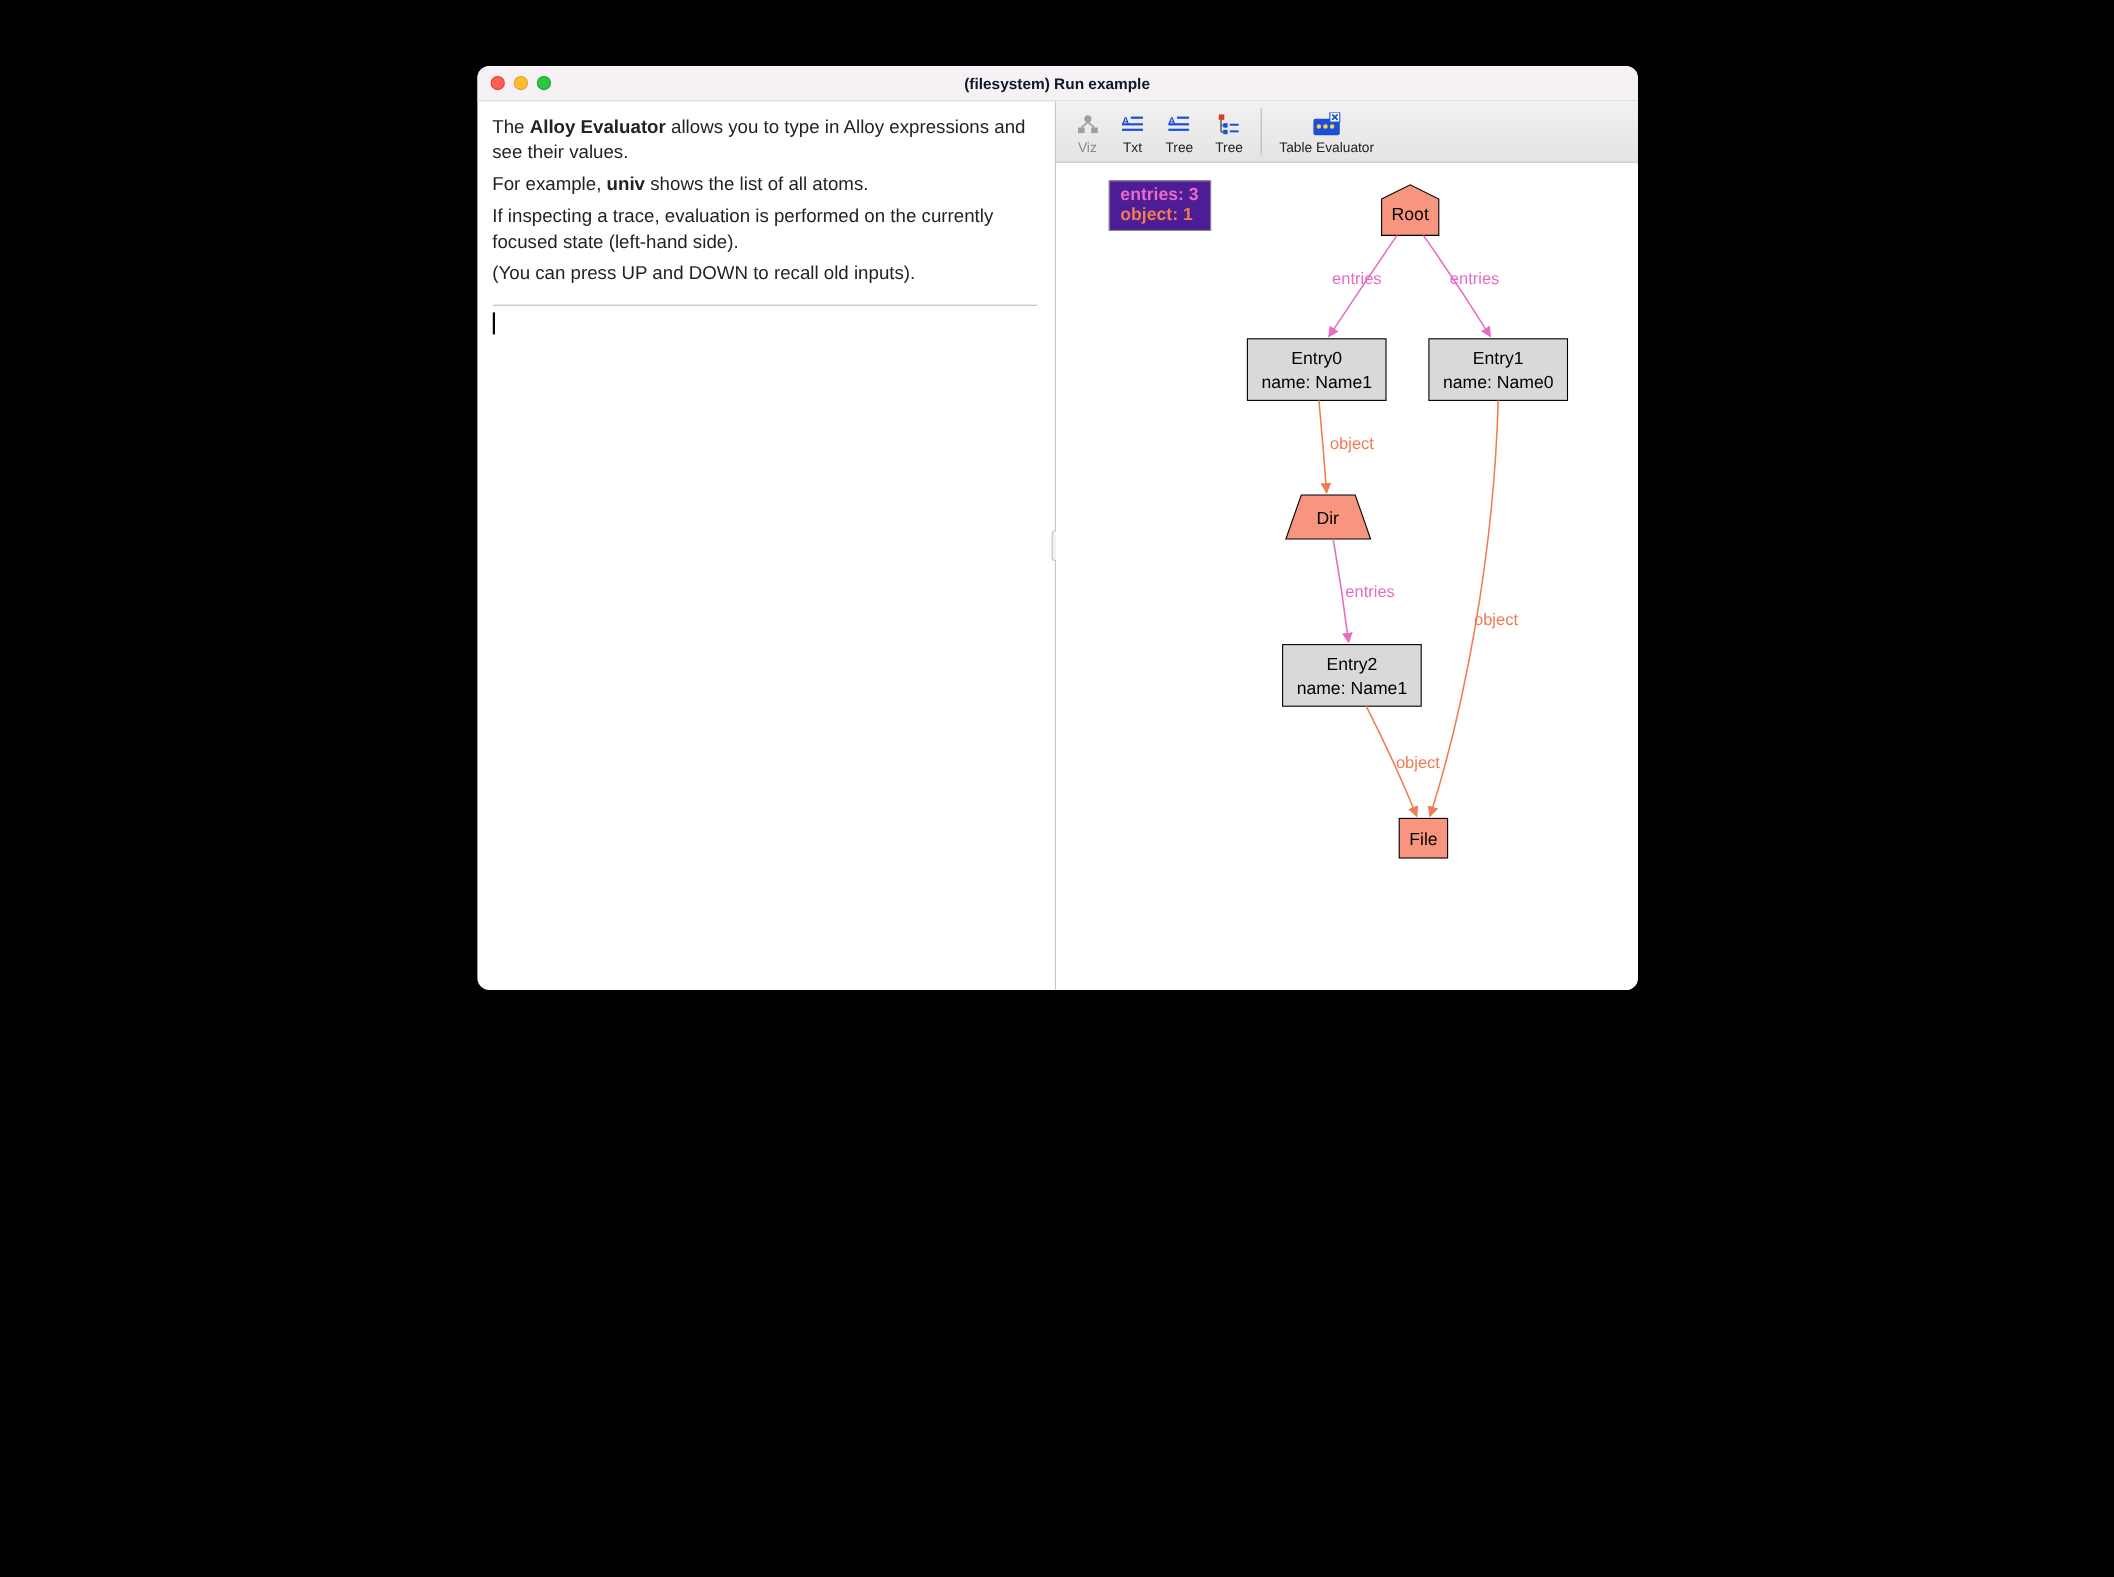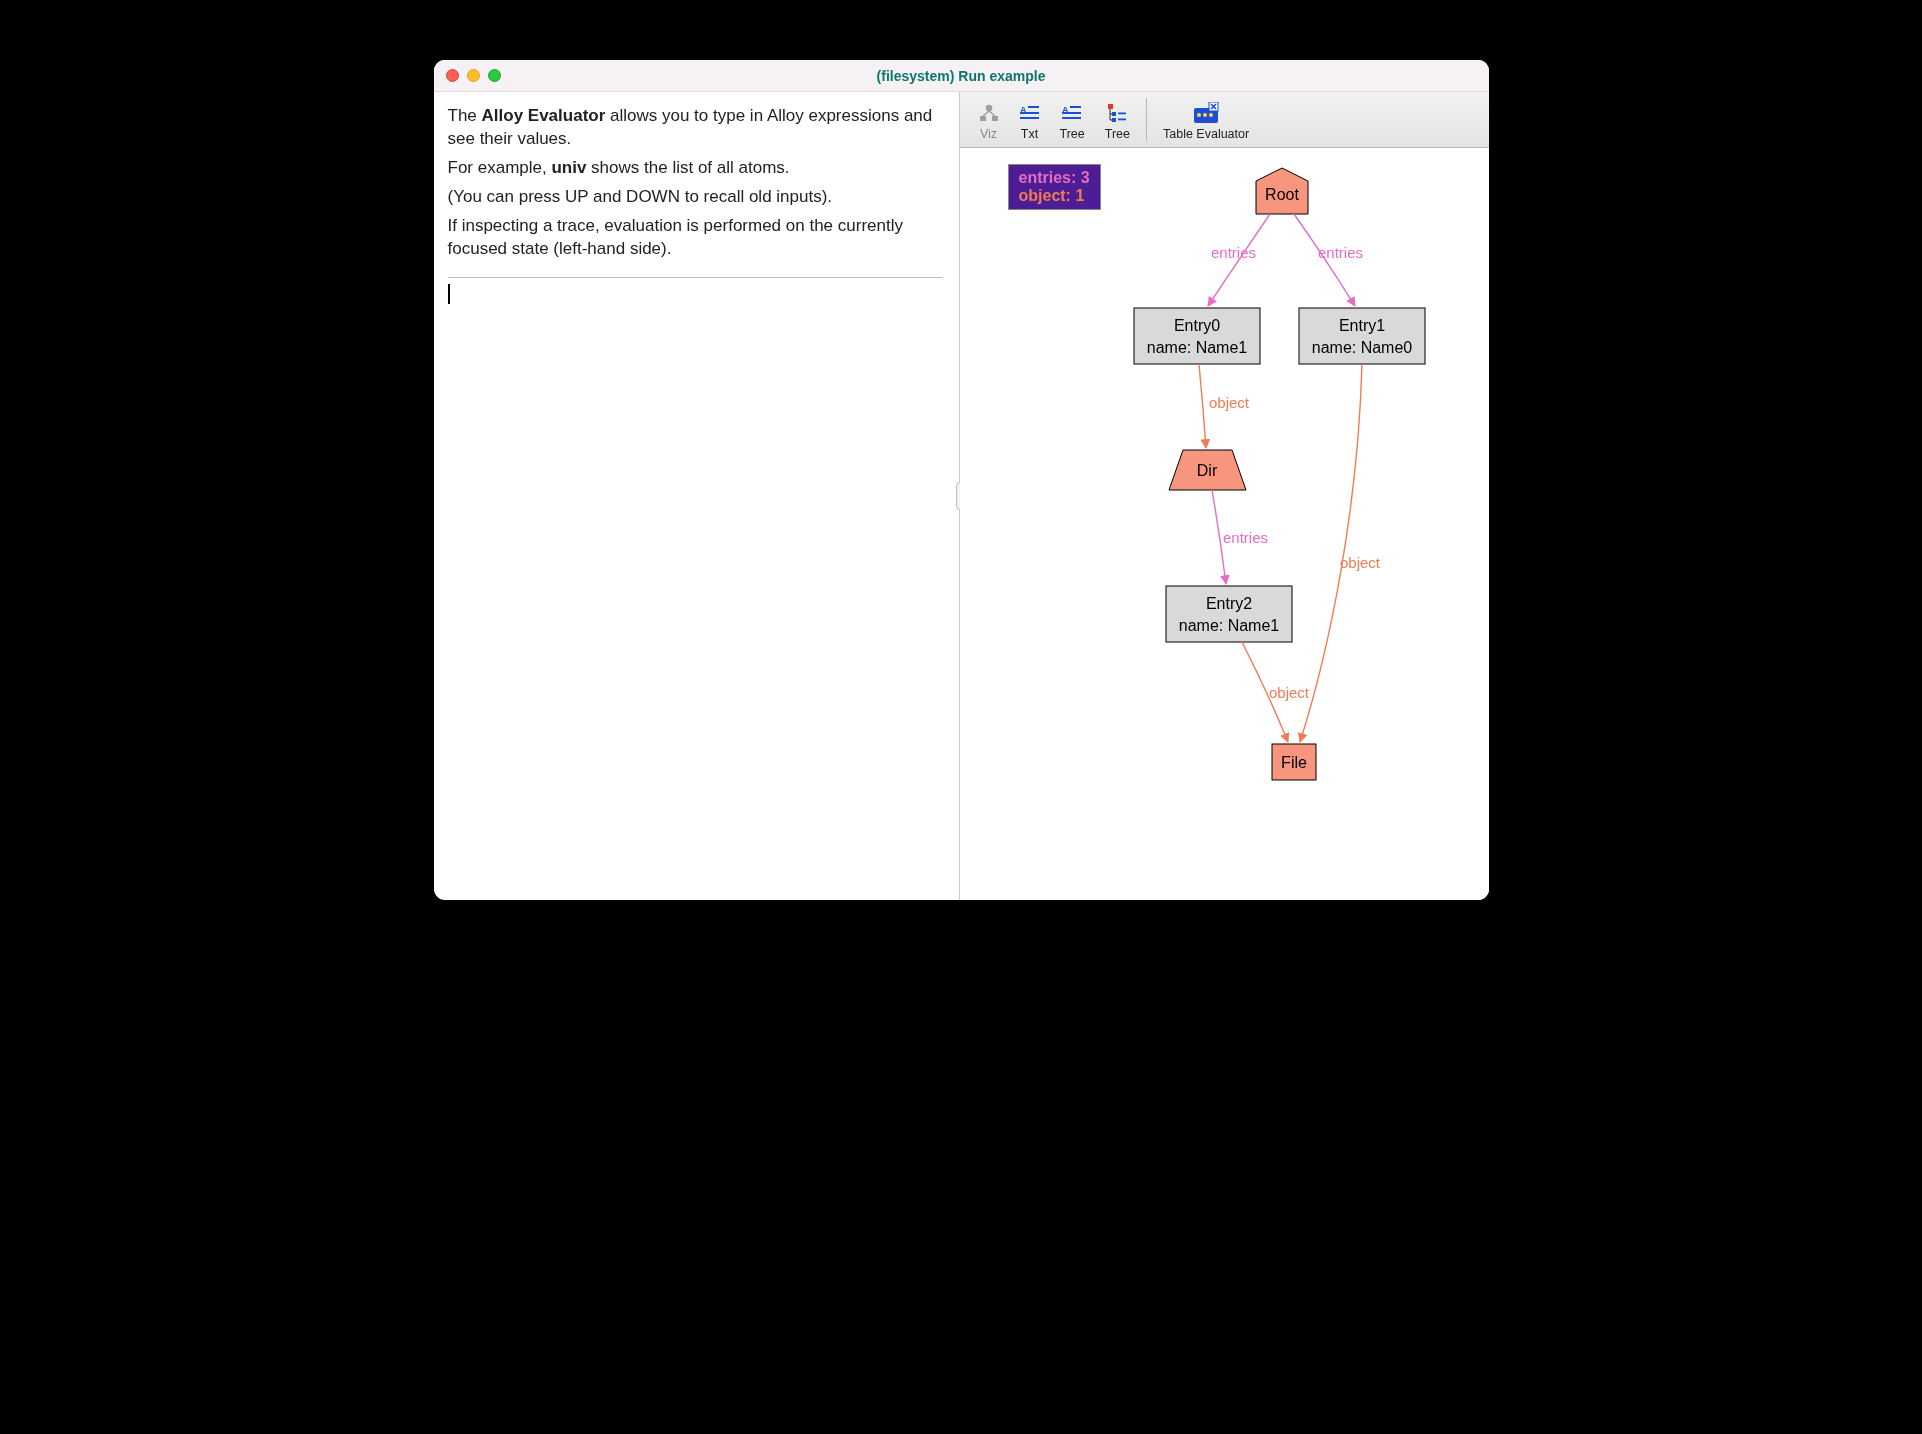--- a/index.html
+++ b/index.html
@@ -50,21 +50,21 @@
     padding-left:12px;
   }
   .tl{
     width:13px;height:13px;border-radius:50%;
   }
   .tl.red{background:#ff5f57;border:.5px solid #e03e35;}
   .tl.yellow{background:#febc2e;border:.5px solid #dea023;}
   .tl.green{background:#28c840;border:.5px solid #1ba52e;}
   .title{
     position:absolute;left:0;right:0;text-align:center;
-    font-weight:700;font-size:14px;color:#0f766e;
+    font-weight:700;font-size:14px;color:#0f172a;
     pointer-events:none;
   }
   
   .body{
     flex:1;display:flex;min-height:0;
   }
   .left{
     width:526px;flex:0 0 526px;
     border-right:1px solid #c9c9c9;
     padding:13px 16px 12px 14px;
@@ -145,22 +145,22 @@
 
   <div class="body">
 
     <div class="left">
       <p class="intro">
         <span>The </span><b>Alloy Evaluator</b><span> allows you to type in Alloy expressions and see their values.</span>
       </p>
       <p class="intro">
         <span>For example, </span><b>univ</b><span> shows the list of all atoms.</span>
       </p>
+      <p class="intro">If inspecting a trace, evaluation is performed on the currently focused state (left-hand side).</p>
       <p class="intro">(You can press UP and DOWN to recall old inputs).</p>
-      <p class="intro">If inspecting a trace, evaluation is performed on the currently focused state (left-hand side).</p>
       <hr>
       <div style="flex:1;">
         <span class="cursor"></span>
       </div>
     </div>
 
     <div class="right" style="position:relative;">
       <div class="splitter-knob"></div>
 
       <div class="toolbar">

